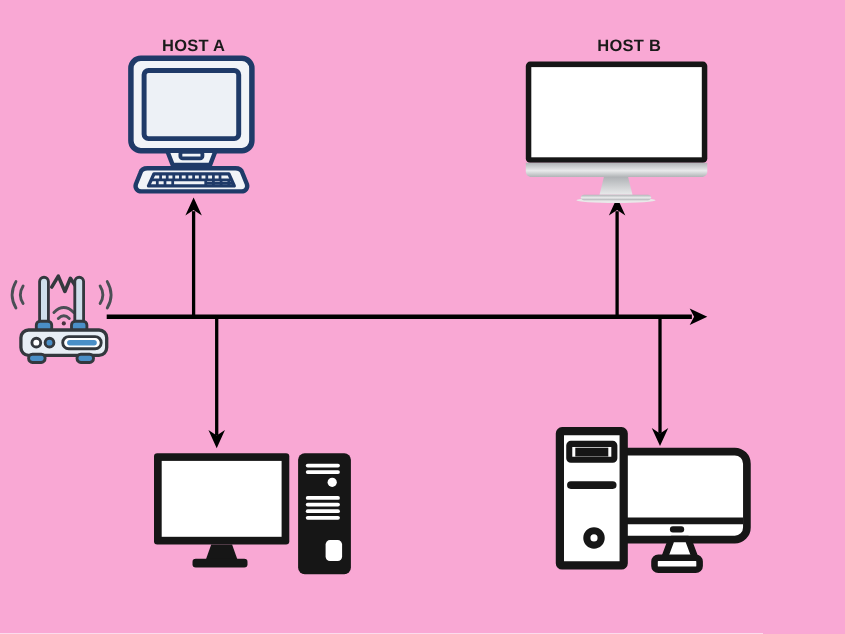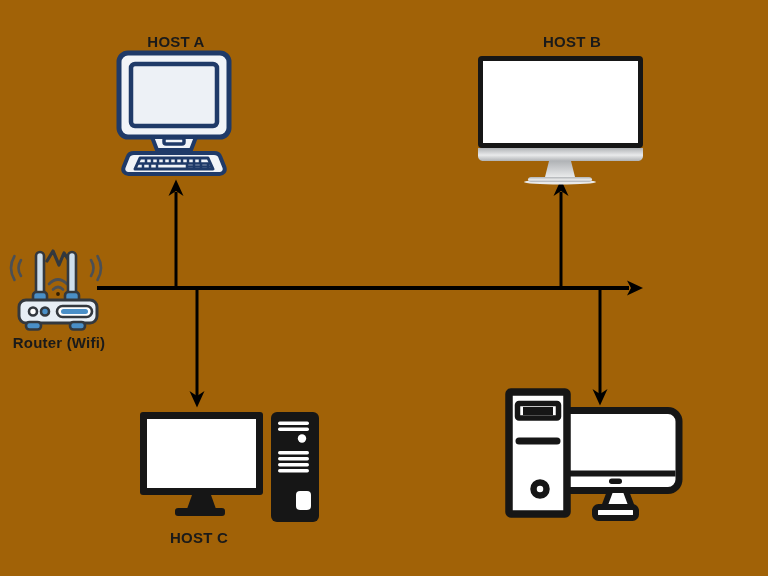--- a/index.html
+++ b/index.html
@@ -1,18 +1,18 @@
 <!DOCTYPE html>
 <html style="--c-line: #000000; --c-text: #1a1a1a; --c-navy: #1f3a68; --c-navy_fill: #f1f4f8; --c-screen_fill: #edf1f6; --c-black: #161616; --c-blue: #4a8fc7; --c-router_body: #e7eef5; --c-router_antenna: #cfdfeb; --c-router_outline: #33383e; --c-wifi_gray: #4a4f55; --c-silver_light: #e9eaeb; --c-silver_dark: #b0b3b6; --c-white: #ffffff;"><head>
 <meta charset="utf-8">
 <style>
   html,body{margin:0;padding:0;background:#fff;}
   #canvas{
     position:relative;width:768px;height:576px;overflow:hidden;
-    background:#a16207;font-family:"Liberation Sans",sans-serif;
+    background:#f9a8d4;font-family:"Liberation Sans",sans-serif;
   }
   .node-label{
     position:absolute;text-align:center;
     font-weight:700;font-size:15px;letter-spacing:.2px;
     color:var(--c-text,#1a1a1a);
   }
   .abs{position:absolute;}
   svg{display:block;}
   
   .sk-line{stroke:var(--c-line,#000);} .fl-line{fill:var(--c-line,#000);}
@@ -102,21 +102,20 @@
       </linearGradient>
     </defs>
     <ellipse cx="90" cy="132" rx="36" ry="2.5" fill="#e9e9e9"></ellipse>
     <rect x="8" y="6" width="165" height="92" rx="4" class="fl-black"></rect>
     <rect x="13" y="11" width="155" height="82" class="fl-white"></rect>
     <path d="M8 98 H173 V106 C173 108.8 170.8 111 168 111 H13 C10.2 111 8 108.8 8 106 Z" fill="url(#gChin)"></path>
     <path d="M79 111 L101 111 L105 127 L75 127 Z" fill="url(#gStand)"></path>
     <path d="M61 127 H119 C120.7 127 122 128.1 122 129.5 C122 130.9 120.7 132 119 132 H61 C59.3 132 58 130.9 58 129.5 C58 128.1 59.3 127 61 127 Z" fill="url(#gChin)"></path>
   </svg>
 
-  <div class="node-label" style="left:0px;top:334px;width:118px">Router (Wifi)</div>
   <svg class="abs" style="left:5px;top:243px" width="102" height="94" viewBox="0 0 102 94">
 
     <g class="sk-wifi no-fill" stroke-width="2.6" stroke-linecap="round">
       <path d="M16 17 Q11 25 16 33"></path>
         <path d="M9.5 13 Q2.5 25 9.5 37"></path>
       <path d="M86 17 Q91 25 86 33"></path>
         <path d="M92.5 13 Q99.5 25 92.5 37"></path>
     </g>
 
     <path d="M42 18 L48 8 L54 22 L59 10 L63 16" class="sk-out no-fill" stroke-width="3.2" stroke-linecap="round" stroke-linejoin="round"></path>
@@ -135,21 +134,20 @@
     <rect x="14" y="57" width="78" height="23" rx="7" class="fl-body sk-out" stroke-width="3"></rect>
     <circle cx="28" cy="68.5" r="4" class="fl-white sk-out" stroke-width="2.6"></circle>
     <circle cx="40" cy="68.5" r="4" class="fl-blue sk-out" stroke-width="2.6"></circle>
     <rect x="52" y="63" width="35" height="11" rx="5.5" class="fl-white sk-out" stroke-width="2.6"></rect>
     <rect x="56" y="66" width="27" height="5" rx="2.5" class="fl-blue"></rect>
 
     <rect x="21" y="79" width="15" height="7.5" rx="3.5" class="fl-blue sk-out" stroke-width="2.6"></rect>
     <rect x="65" y="79" width="15" height="7.5" rx="3.5" class="fl-blue sk-out" stroke-width="2.6"></rect>
   </svg>
 
-  <div class="node-label" style="left:139px;top:529px;width:120px">HOST C</div>
   <svg class="abs" style="left:135px;top:405px" width="190" height="120" viewBox="0 0 190 120">
 
     <rect x="5" y="7" width="123" height="83" rx="3" class="fl-black"></rect>
     <rect x="12" y="14" width="109" height="69" class="fl-white"></rect>
     <path d="M57 90 L76 90 L81 104 L52 104 Z" class="fl-black"></path>
     <rect x="40" y="103" width="50" height="8" rx="3" class="fl-black"></rect>
 
     <rect x="136" y="7" width="48" height="110" rx="6" class="fl-black"></rect>
     <g class="fl-white">
       <rect x="143" y="16.5" width="31" height="3.4" rx="1.7"></rect>

